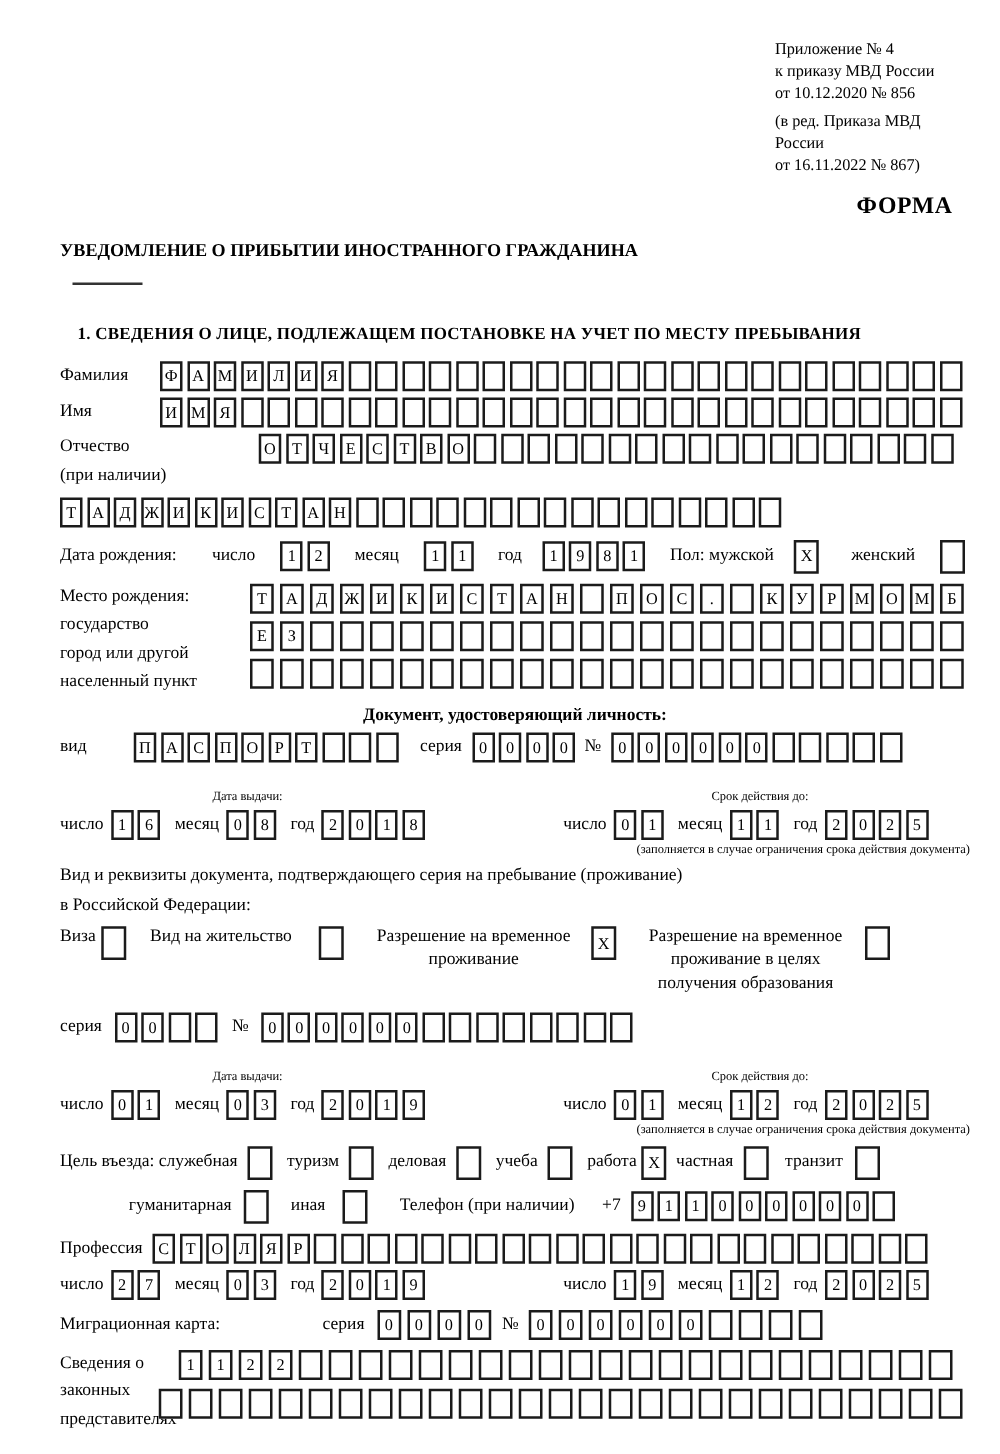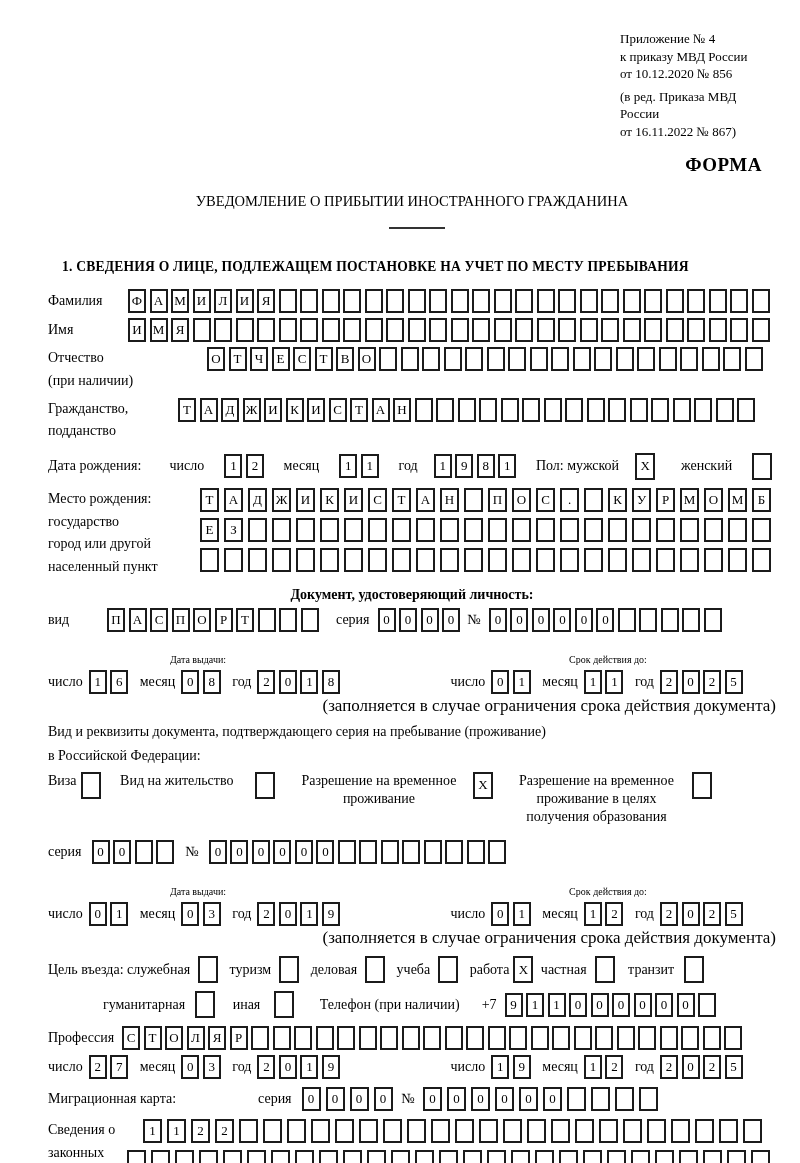--- a/index.html
+++ b/index.html
@@ -5,42 +5,42 @@
   html,body{margin:0;padding:0;background:#fff;}
   .page{
     width:800px;min-height:1163px;box-sizing:border-box;
     padding:30px 24px 18px 48px;background:#fff;color:#000;
     font-family:"Liberation Serif","DejaVu Serif",serif;font-size:14px;
     position:relative;
   }
   .appendix{margin-left:572px;font-size:13px;line-height:1.35;}
   .appendix .rev{margin-top:5px;}
   .forma{margin-top:14px;text-align:right;padding-right:14px;font-weight:bold;font-size:19px;letter-spacing:.5px;}
-  .main-title{margin-top:14px;text-align:center;font-weight:normal;font-size:14.5px;line-height:1.55;}
+  .main-title{margin-top:14px;font-weight:bold;font-size:14.5px;line-height:1.55;}
   .blank-line{display:inline-block;width:56px;height:4px;border-bottom:2px solid #333;margin-left:10px;}
   .section-title{margin-top:24px;margin-left:14px;font-weight:bold;font-size:13.6px;letter-spacing:.2px;}
   .frow{display:flex;align-items:center;margin-top:5px;}
   .frow.start{align-items:flex-start;}
   .lbl{line-height:1.3;flex:none;}
   .lbl-col{flex:none;line-height:1.62;}
   .cells{display:flex;flex:none;}
   .cell{
     box-sizing:border-box;flex:none;width:18px;height:24px;margin-right:3.5px;
     border:2px solid #1b1b1b;display:flex;align-items:center;justify-content:center;
     font-size:13px;background:#fff;
   }
   .wide .cell{width:19px;margin-right:5px;}
   .cb .cell{width:20px;height:27px;}
   .dategroup{display:flex;align-items:center;flex:none;}
   .dategroup .lbl{margin-right:6px;}
   .dategroup .cells{margin-right:8px;}
   .datelabels{display:flex;margin-top:22px;font-size:10px;}
   .datelabels .dl{width:300px;text-align:center;flex:none;}
   .datelabels .dl.right{margin-left:auto;margin-right:18px;}
-  .validity-note{margin-top:2px;text-align:right;font-size:17px;}
+  .validity-note{margin-top:2px;text-align:right;font-size:10px;}
   .text-line{margin-top:8px;font-size:14px;}
   .opt-label{text-align:center;line-height:1.3;flex:none;}
   .gap4{width:4px;flex:none;} .gap8{width:8px;flex:none;} .gap10{width:10px;flex:none;}
   .gap14{width:14px;flex:none;} .gap16{width:16px;flex:none;} .gap22{width:22px;flex:none;}
   .mt10{margin-top:10px;justify-content:space-between;} .mt14{margin-top:14px;} .mt8{margin-top:8px;}
   .shift-left{margin-left:-16px;}
 </style>
 </head>
 <body>
 
@@ -164,24 +164,20 @@
         <span class="cell"></span>
         <span class="cell"></span>
         <span class="cell"></span>
         <span class="cell"></span>
         <span class="cell"></span>
         <span class="cell"></span>
       </span>
   </div>
 
   <div class="frow start">
-    <span class="lbl-col" style="width:130px">
-      <div>Гражданство,</div>
-      <div>подданство</div>
-    </span>
     <span class="cells">
         <span class="cell">Т</span>
         <span class="cell">А</span>
         <span class="cell">Д</span>
         <span class="cell">Ж</span>
         <span class="cell">И</span>
         <span class="cell">К</span>
         <span class="cell">И</span>
         <span class="cell">С</span>
         <span class="cell">Т</span>

